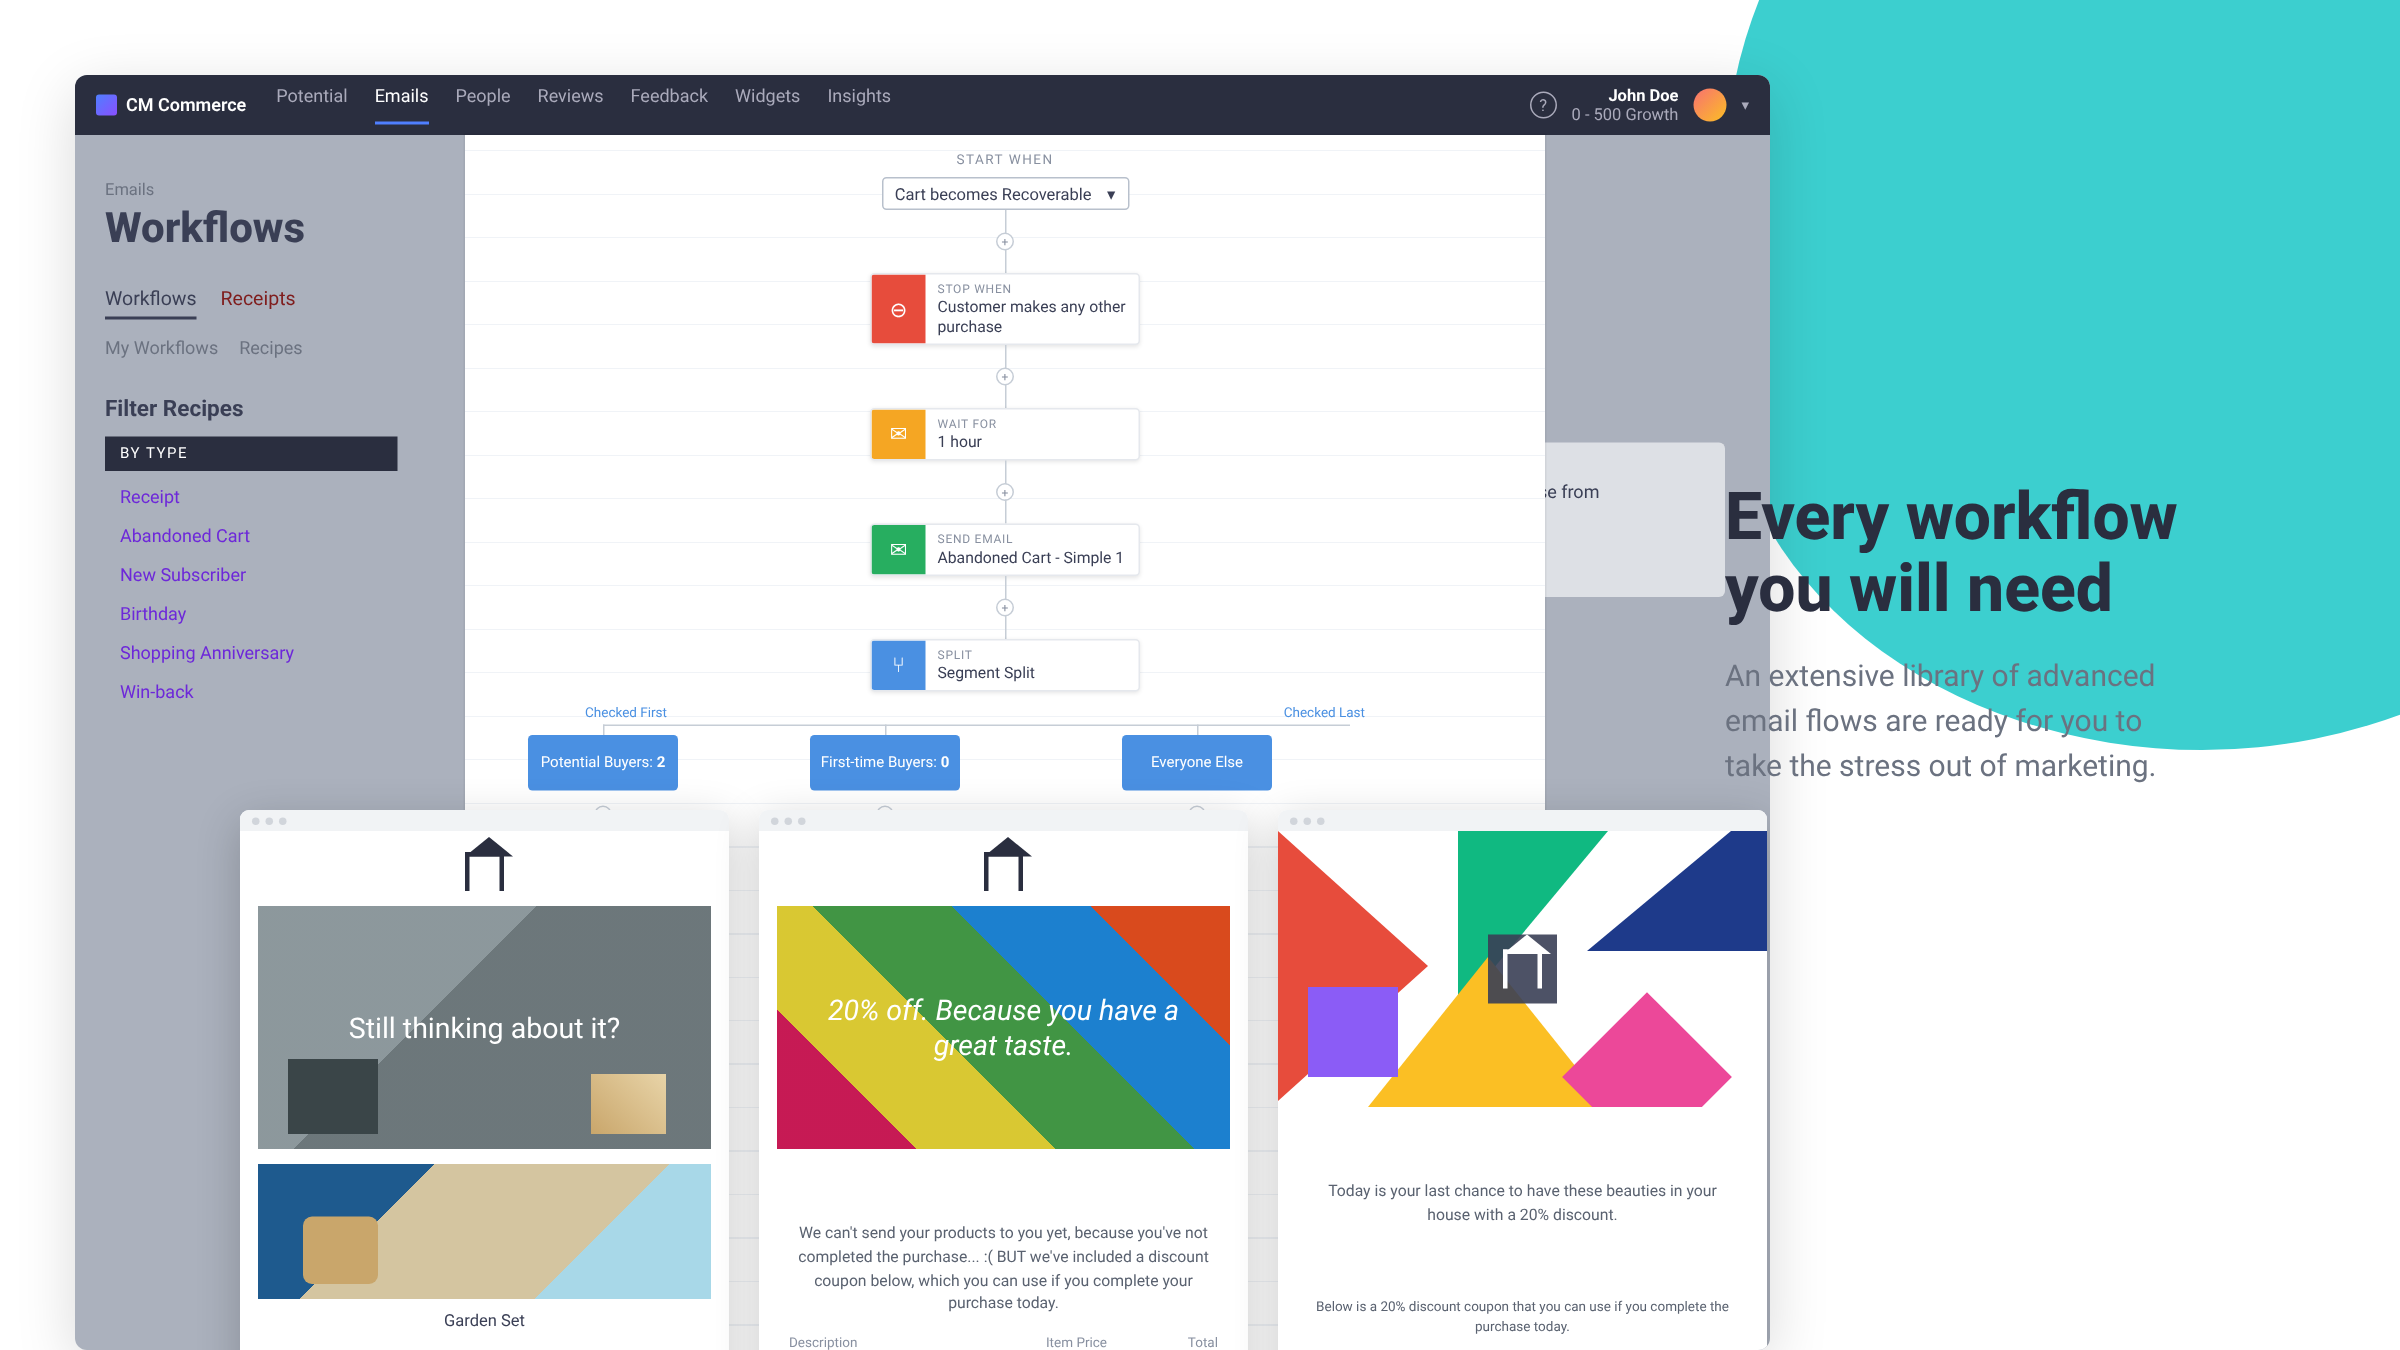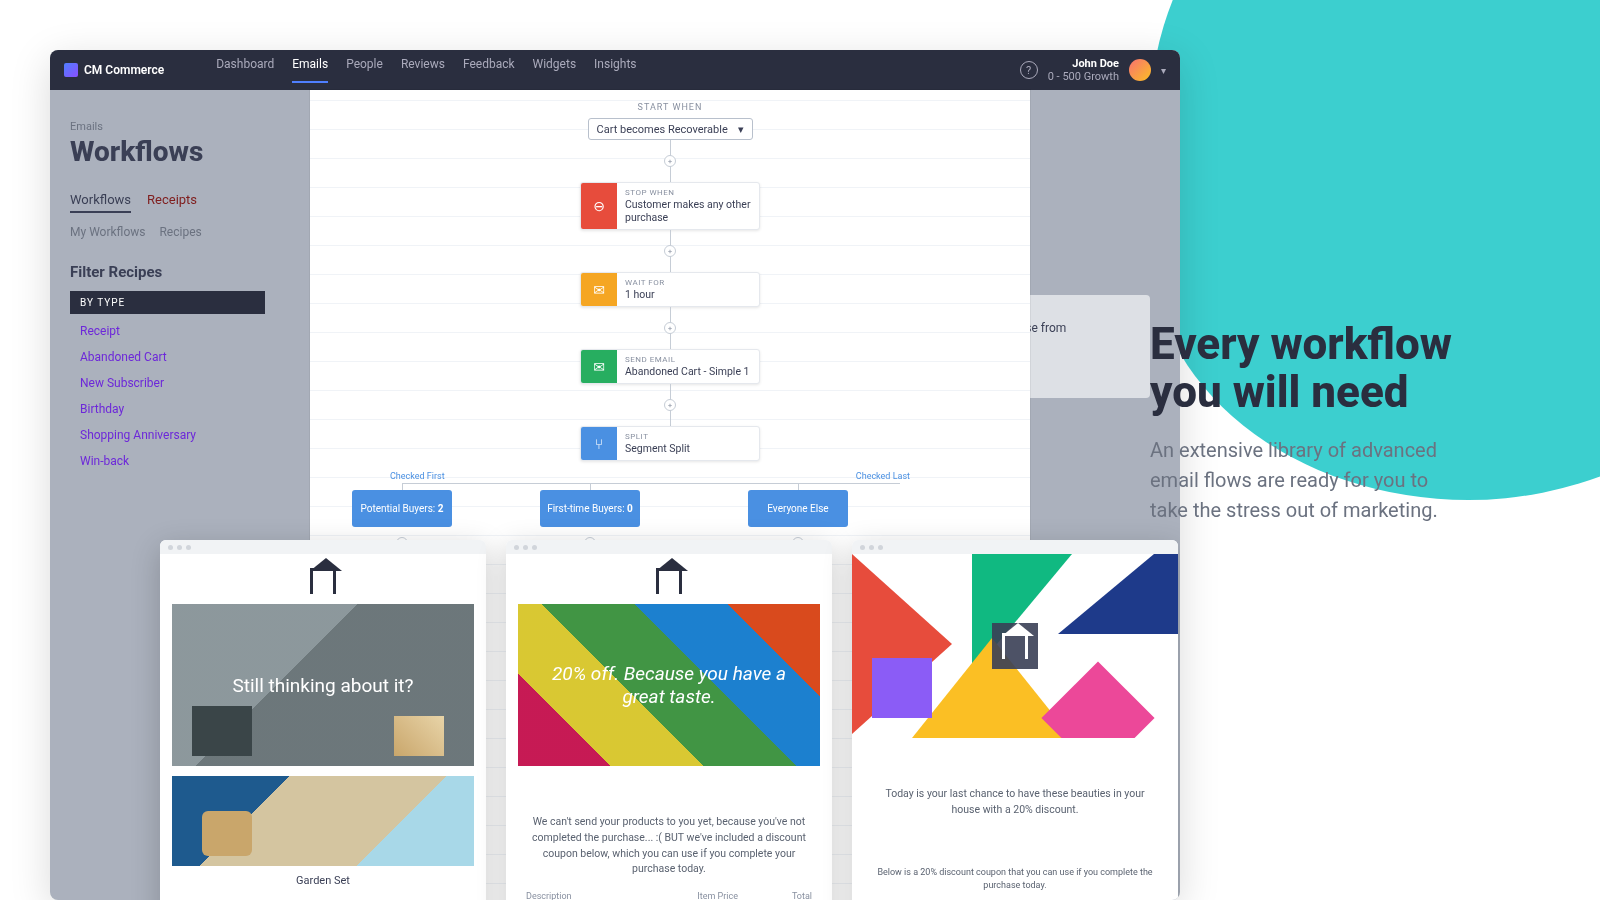--- a/index.html
+++ b/index.html
@@ -5,21 +5,21 @@
 * { margin: 0; padding: 0; box-sizing: border-box; font-family: -apple-system, BlinkMacSystemFont, 'Segoe UI', Roboto, sans-serif; }
 body { width: 1600px; height: 900px; position: relative; background: #fff; overflow: hidden; }
 
 .blob { position: absolute; top: -200px; right: -250px; width: 700px; height: 700px; background: #3ccfcf; border-radius: 50% 40% 60% 50% / 50% 50% 60% 40%; z-index: 0; }
 
 .hero { position: absolute; right: 140px; top: 320px; width: 310px; z-index: 2; }
 .hero h1 { font-size: 44px; font-weight: 800; color: #2a2e3f; line-height: 1.1; }
 .hero p { margin-top: 18px; font-size: 20px; color: #6b7280; line-height: 1.5; }
 
 .app { position: absolute; left: 50px; top: 50px; width: 1130px; height: 850px; border-radius: 8px; overflow: hidden; box-shadow: 0 10px 40px rgba(0,0,0,0.15); background: #e8ecf1; }
-.topbar { height: 40px; background: #2a2e3f; display: flex; align-items: center; padding: 0 14px; color: #aab; font-size: 12px; gap: 32px; }
+.topbar { height: 40px; background: #2a2e3f; display: flex; align-items: center; padding: 0 14px; color: #aab; font-size: 12px; }
 .brand { color: #fff; font-weight: 600; margin-right: 20px; display: flex; align-items: center; gap: 6px; }
 .brand-ico { width: 14px; height: 14px; background: linear-gradient(135deg,#4f7fff,#8a4fff); border-radius: 2px; }
 .navlinks { display: flex; gap: 18px; }
 .navlinks span { cursor: pointer; }
 .navlinks .active { color: #fff; border-bottom: 2px solid #4f7fff; padding-bottom: 10px; }
 .topbar-right { margin-left: auto; display: flex; align-items: center; gap: 10px; font-size: 11px; }
 .help-ico { width: 18px; height: 18px; border: 1.5px solid #aab; border-radius: 50%; display: flex; align-items: center; justify-content: center; font-size: 11px; }
 .user-meta { text-align: right; line-height: 1.2; }
 .user-meta .nm { color: #fff; font-weight: 700; }
 .avatar { width: 22px; height: 22px; border-radius: 50%; background: linear-gradient(135deg,#f87171,#fbbf24); }
@@ -123,21 +123,21 @@
   <p>An extensive library of advanced email flows are ready for you to take the stress out of marketing.</p>
 </div>
 
 <div class="app">
   <div class="topbar">
     <div class="brand">
       <span class="brand-ico"></span>
       <span>CM Commerce</span>
     </div>
     <div class="navlinks">
-      <span>Dashboard</span>
+      <span>Potential</span>
       <span class="active">Emails</span>
       <span>People</span>
       <span>Reviews</span>
       <span>Feedback</span>
       <span>Widgets</span>
       <span>Insights</span>
     </div>
     <div class="topbar-right">
       <span class="help-ico">?</span>
       <div class="user-meta">

